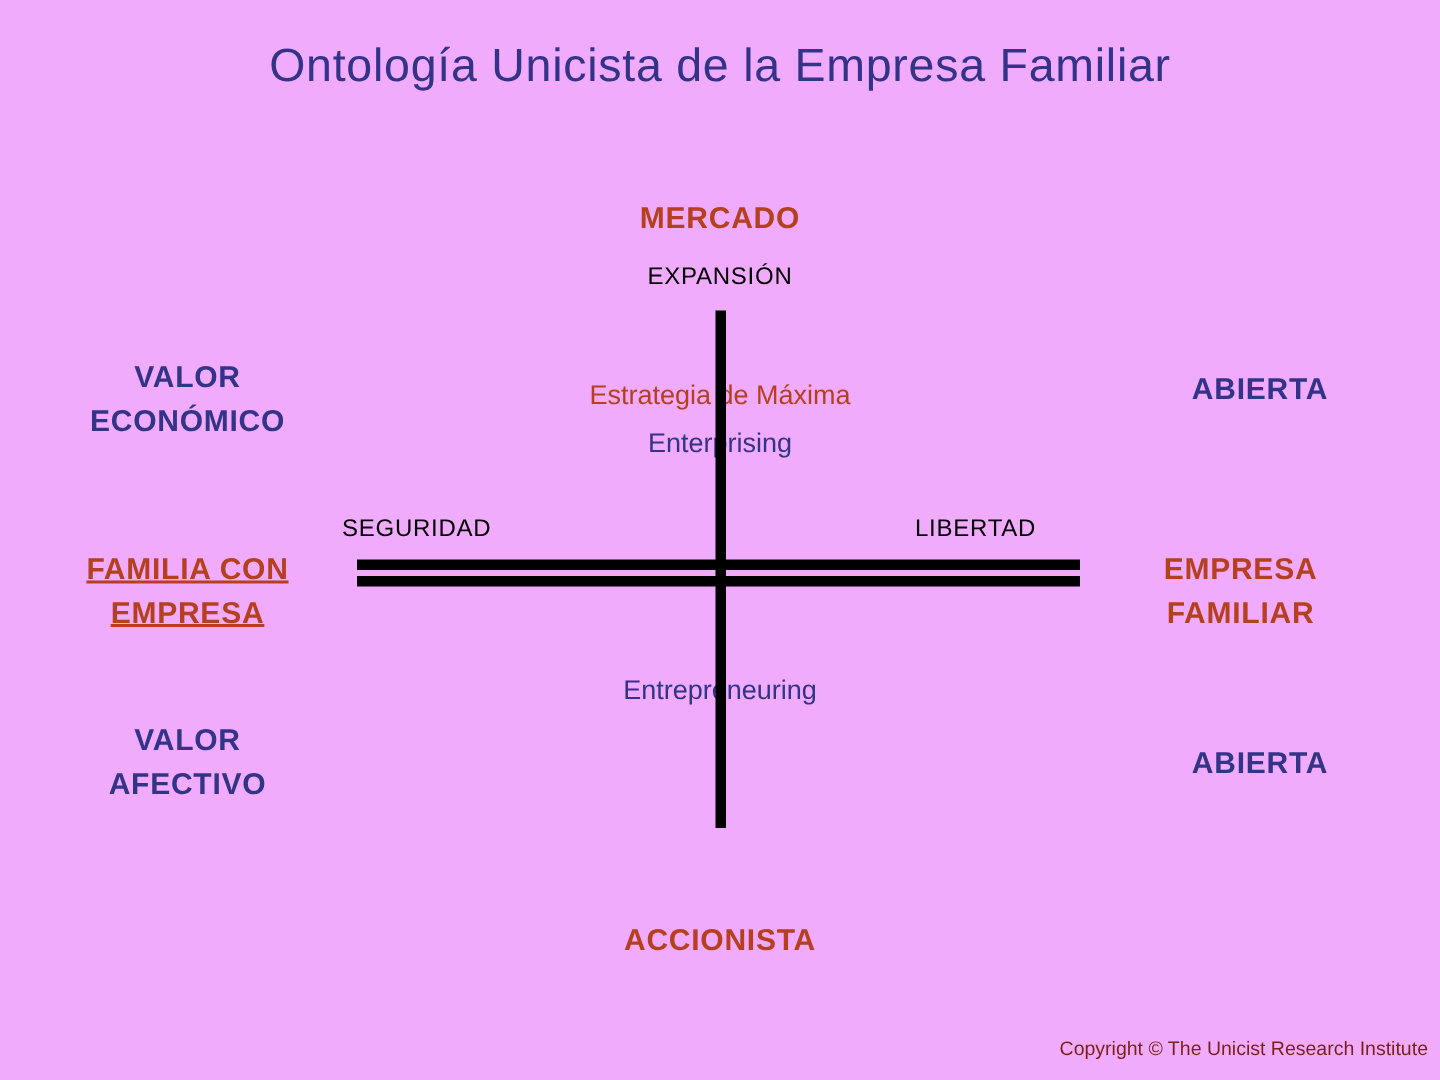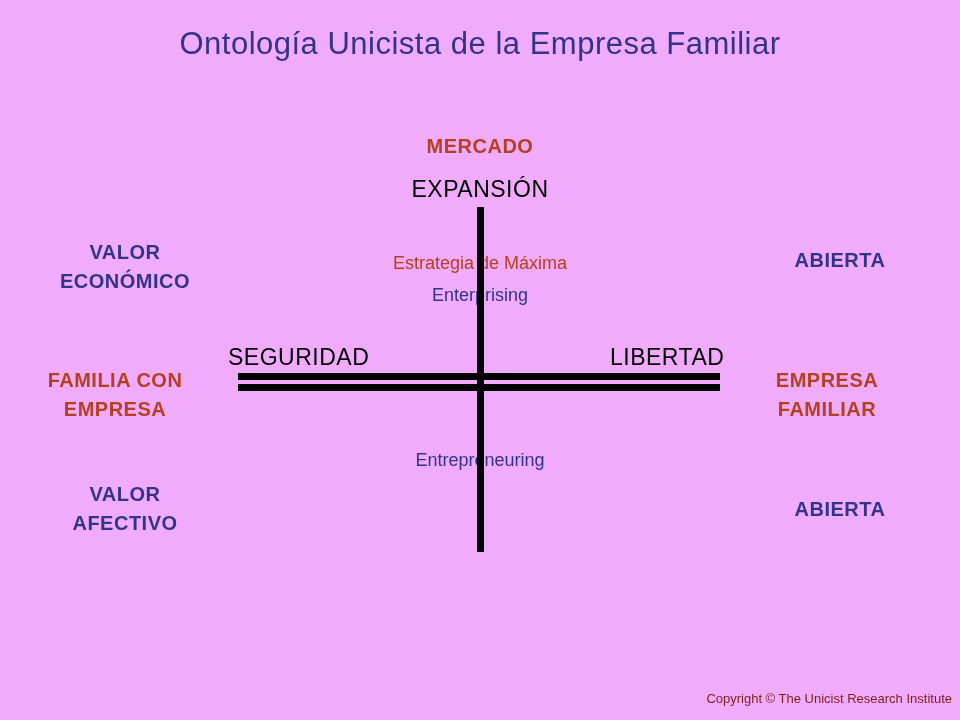--- a/index.html
+++ b/index.html
@@ -33,21 +33,21 @@
     font-size: 20px;
     letter-spacing: 0.5px;
     line-height: 29px;
     text-align: center;
     white-space: pre-line;
     z-index: 1;
   }
 
   .cap-plain {
     font-weight: 400;
-    font-size: 23px;
+    font-size: 16px;
     letter-spacing: 0.5px;
     z-index: 1;
   }
 
   .center-band {
     left: 0;
     width: 960px;
     text-align: center;
     z-index: 1;
   }
@@ -108,34 +108,35 @@
     <span style="color: rgb(51, 51, 135);">Enterprising</span>
   </div>
 
   <div class="abs quad-text" style="top:444px;">
     <span style="color: rgb(51, 51, 135);">Entrepreneuring</span>
   </div>
 
   <div class="abs cap-bold" style="left: 20px; top: 238px; width: 210px; color: rgb(51, 51, 135);">VALOR
 ECONÓMICO</div>
 
-  <div class="abs cap-bold" style="left: 10px; top: 366px; width: 210px; color: rgb(181, 64, 31);">FAMILIA CON
+  <div class="abs cap-bold" style="left: 20px; top: 366px; width: 210px; color: rgb(181, 64, 31); text-decoration: underline;">FAMILIA CON
 EMPRESA</div>
 
   <div class="abs cap-bold" style="left: 20px; top: 480px; width: 210px; color: rgb(51, 51, 135);">VALOR
 AFECTIVO</div>
 
   <div class="abs cap-bold" style="left: 740px; top: 246px; width: 200px; color: rgb(51, 51, 135);">ABIERTA</div>
 
   <div class="abs cap-bold" style="left: 722px; top: 366px; width: 210px; color: rgb(181, 64, 31);">EMPRESA
 FAMILIAR</div>
 
   <div class="abs cap-bold" style="left: 740px; top: 495px; width: 200px; color: rgb(51, 51, 135);">ABIERTA</div>
 
   <div class="abs cap-plain" style="left: 228px; top: 344px; color: rgb(0, 0, 0);">SEGURIDAD</div>
 
   <div class="abs cap-plain" style="left: 610px; top: 344px; color: rgb(0, 0, 0);">LIBERTAD</div>
 
 
+  <div class="abs center-band cap-bold" style="top: 613px; color: rgb(181, 64, 31);">ACCIONISTA</div>
 
   <div class="abs copyright" style="color: rgb(123, 31, 26);">Copyright © The Unicist Research Institute</div>
 
 </div>
 
 </body></html>

